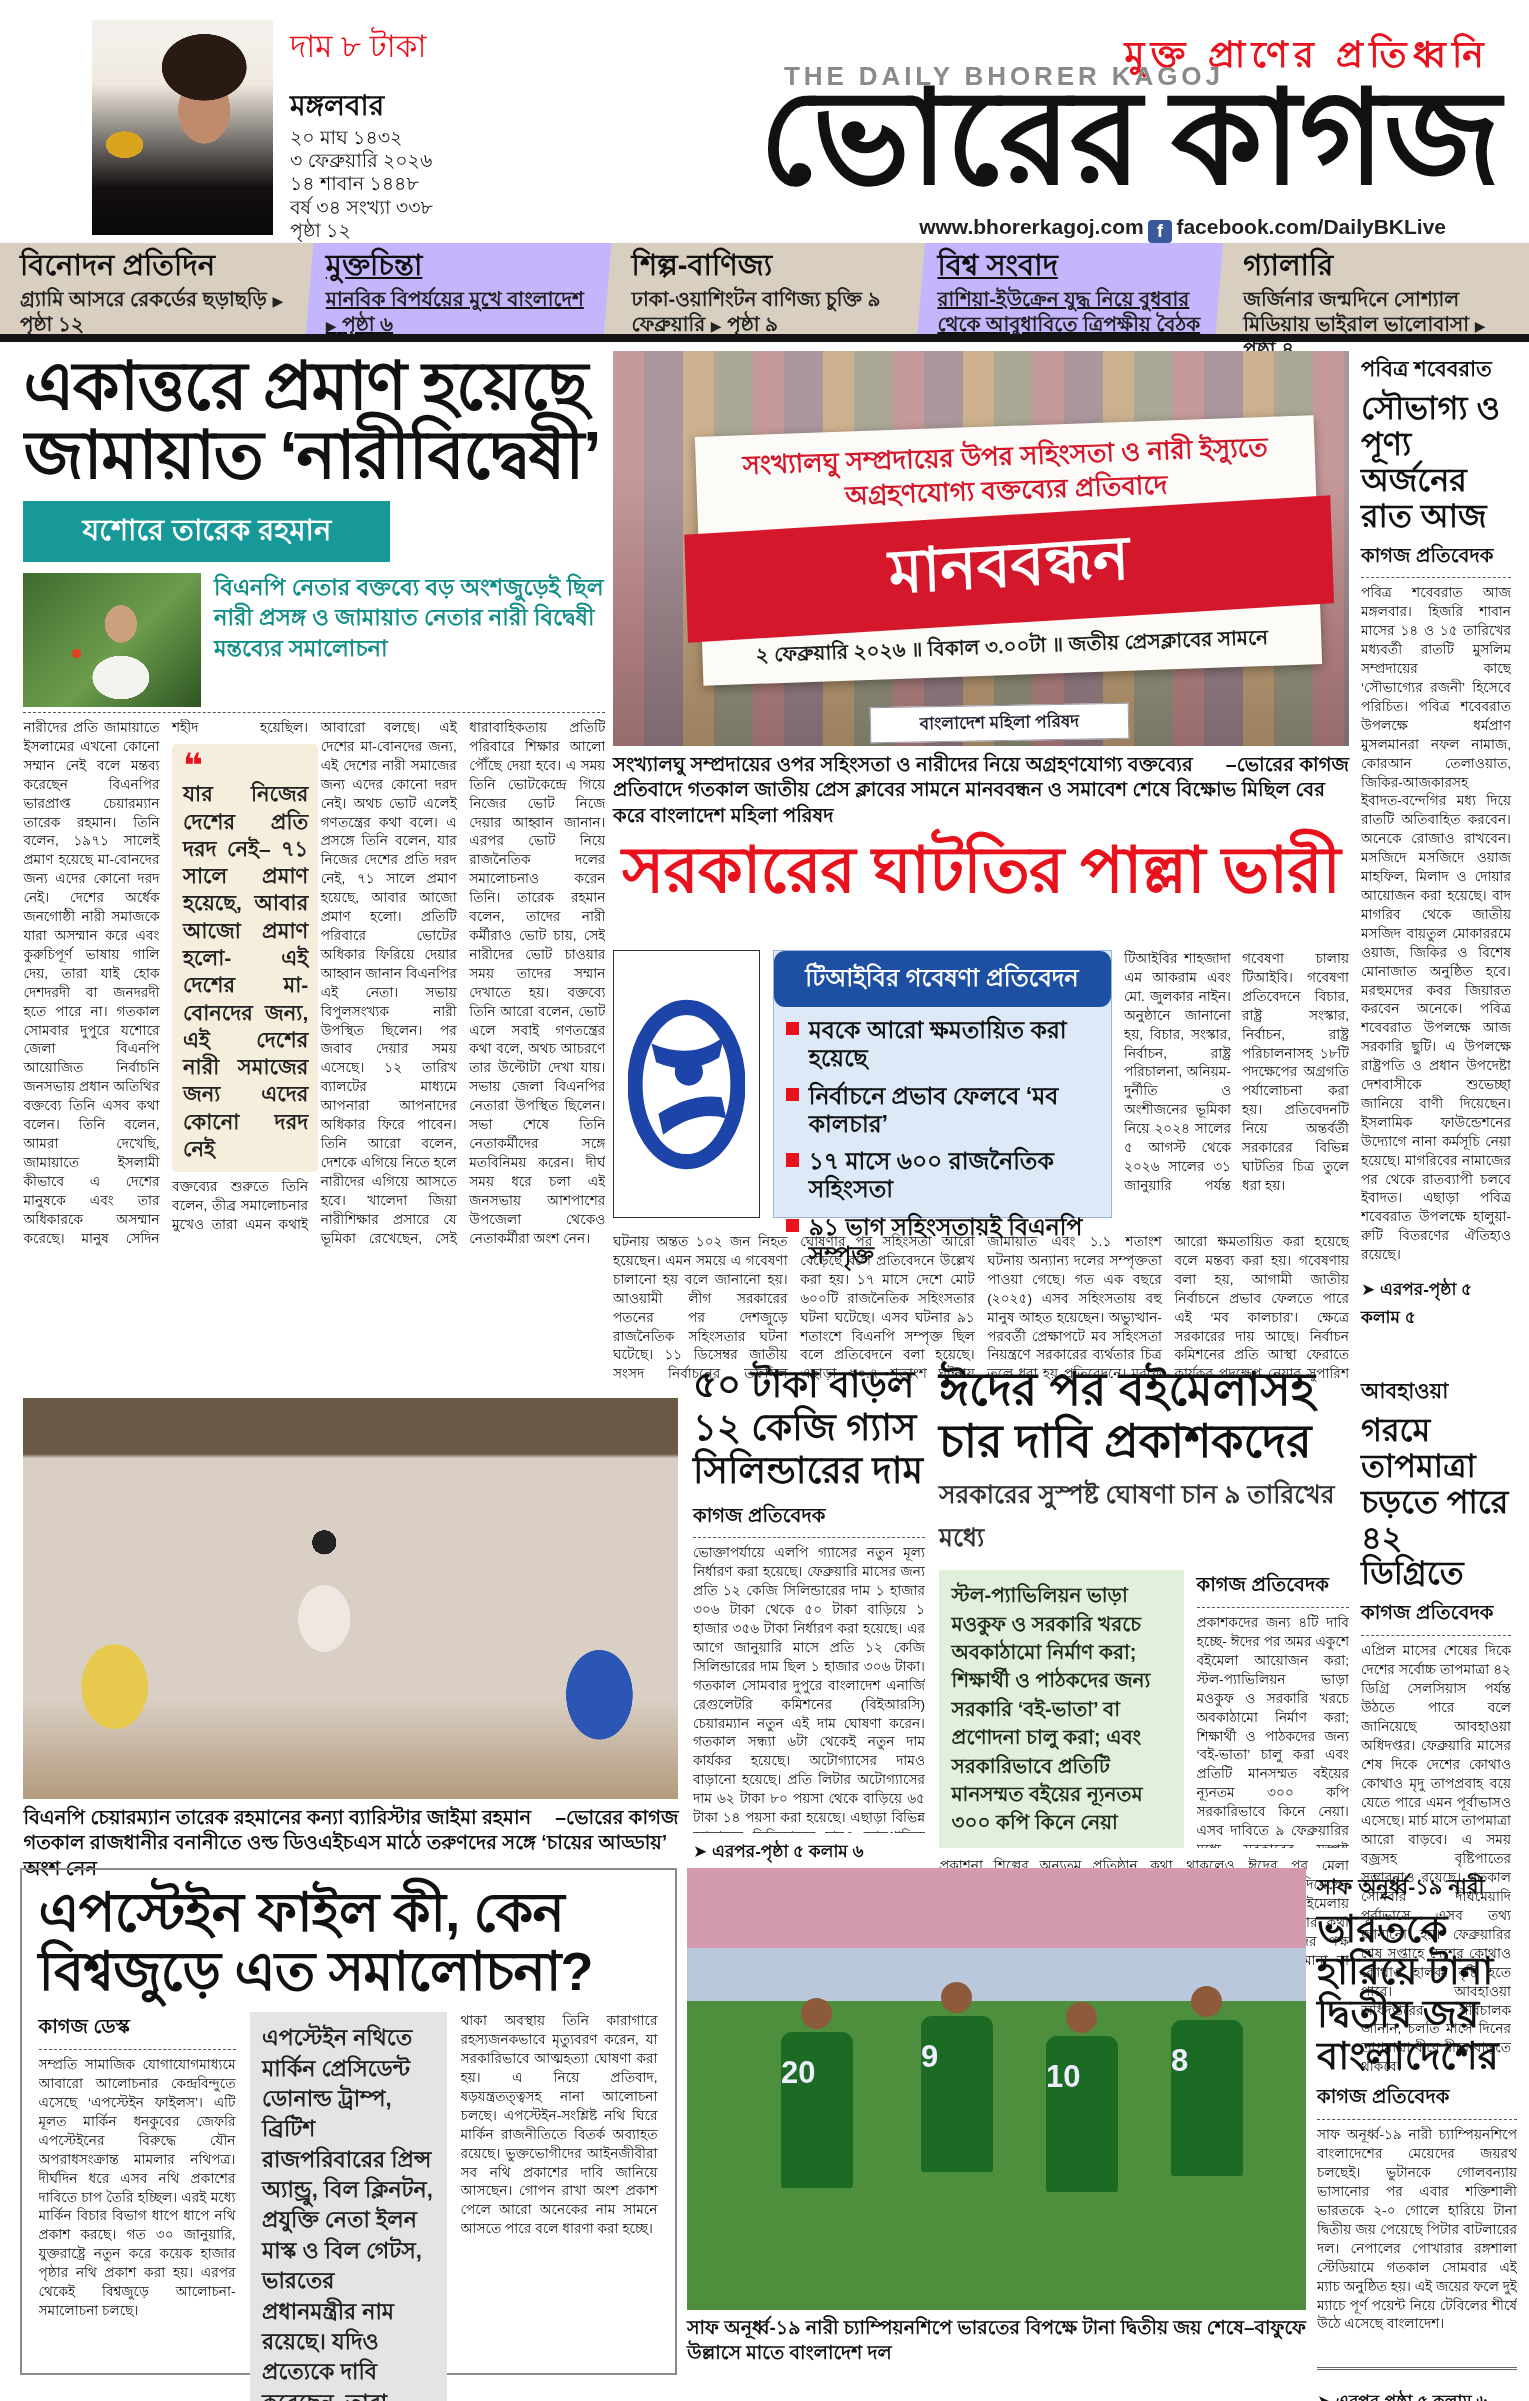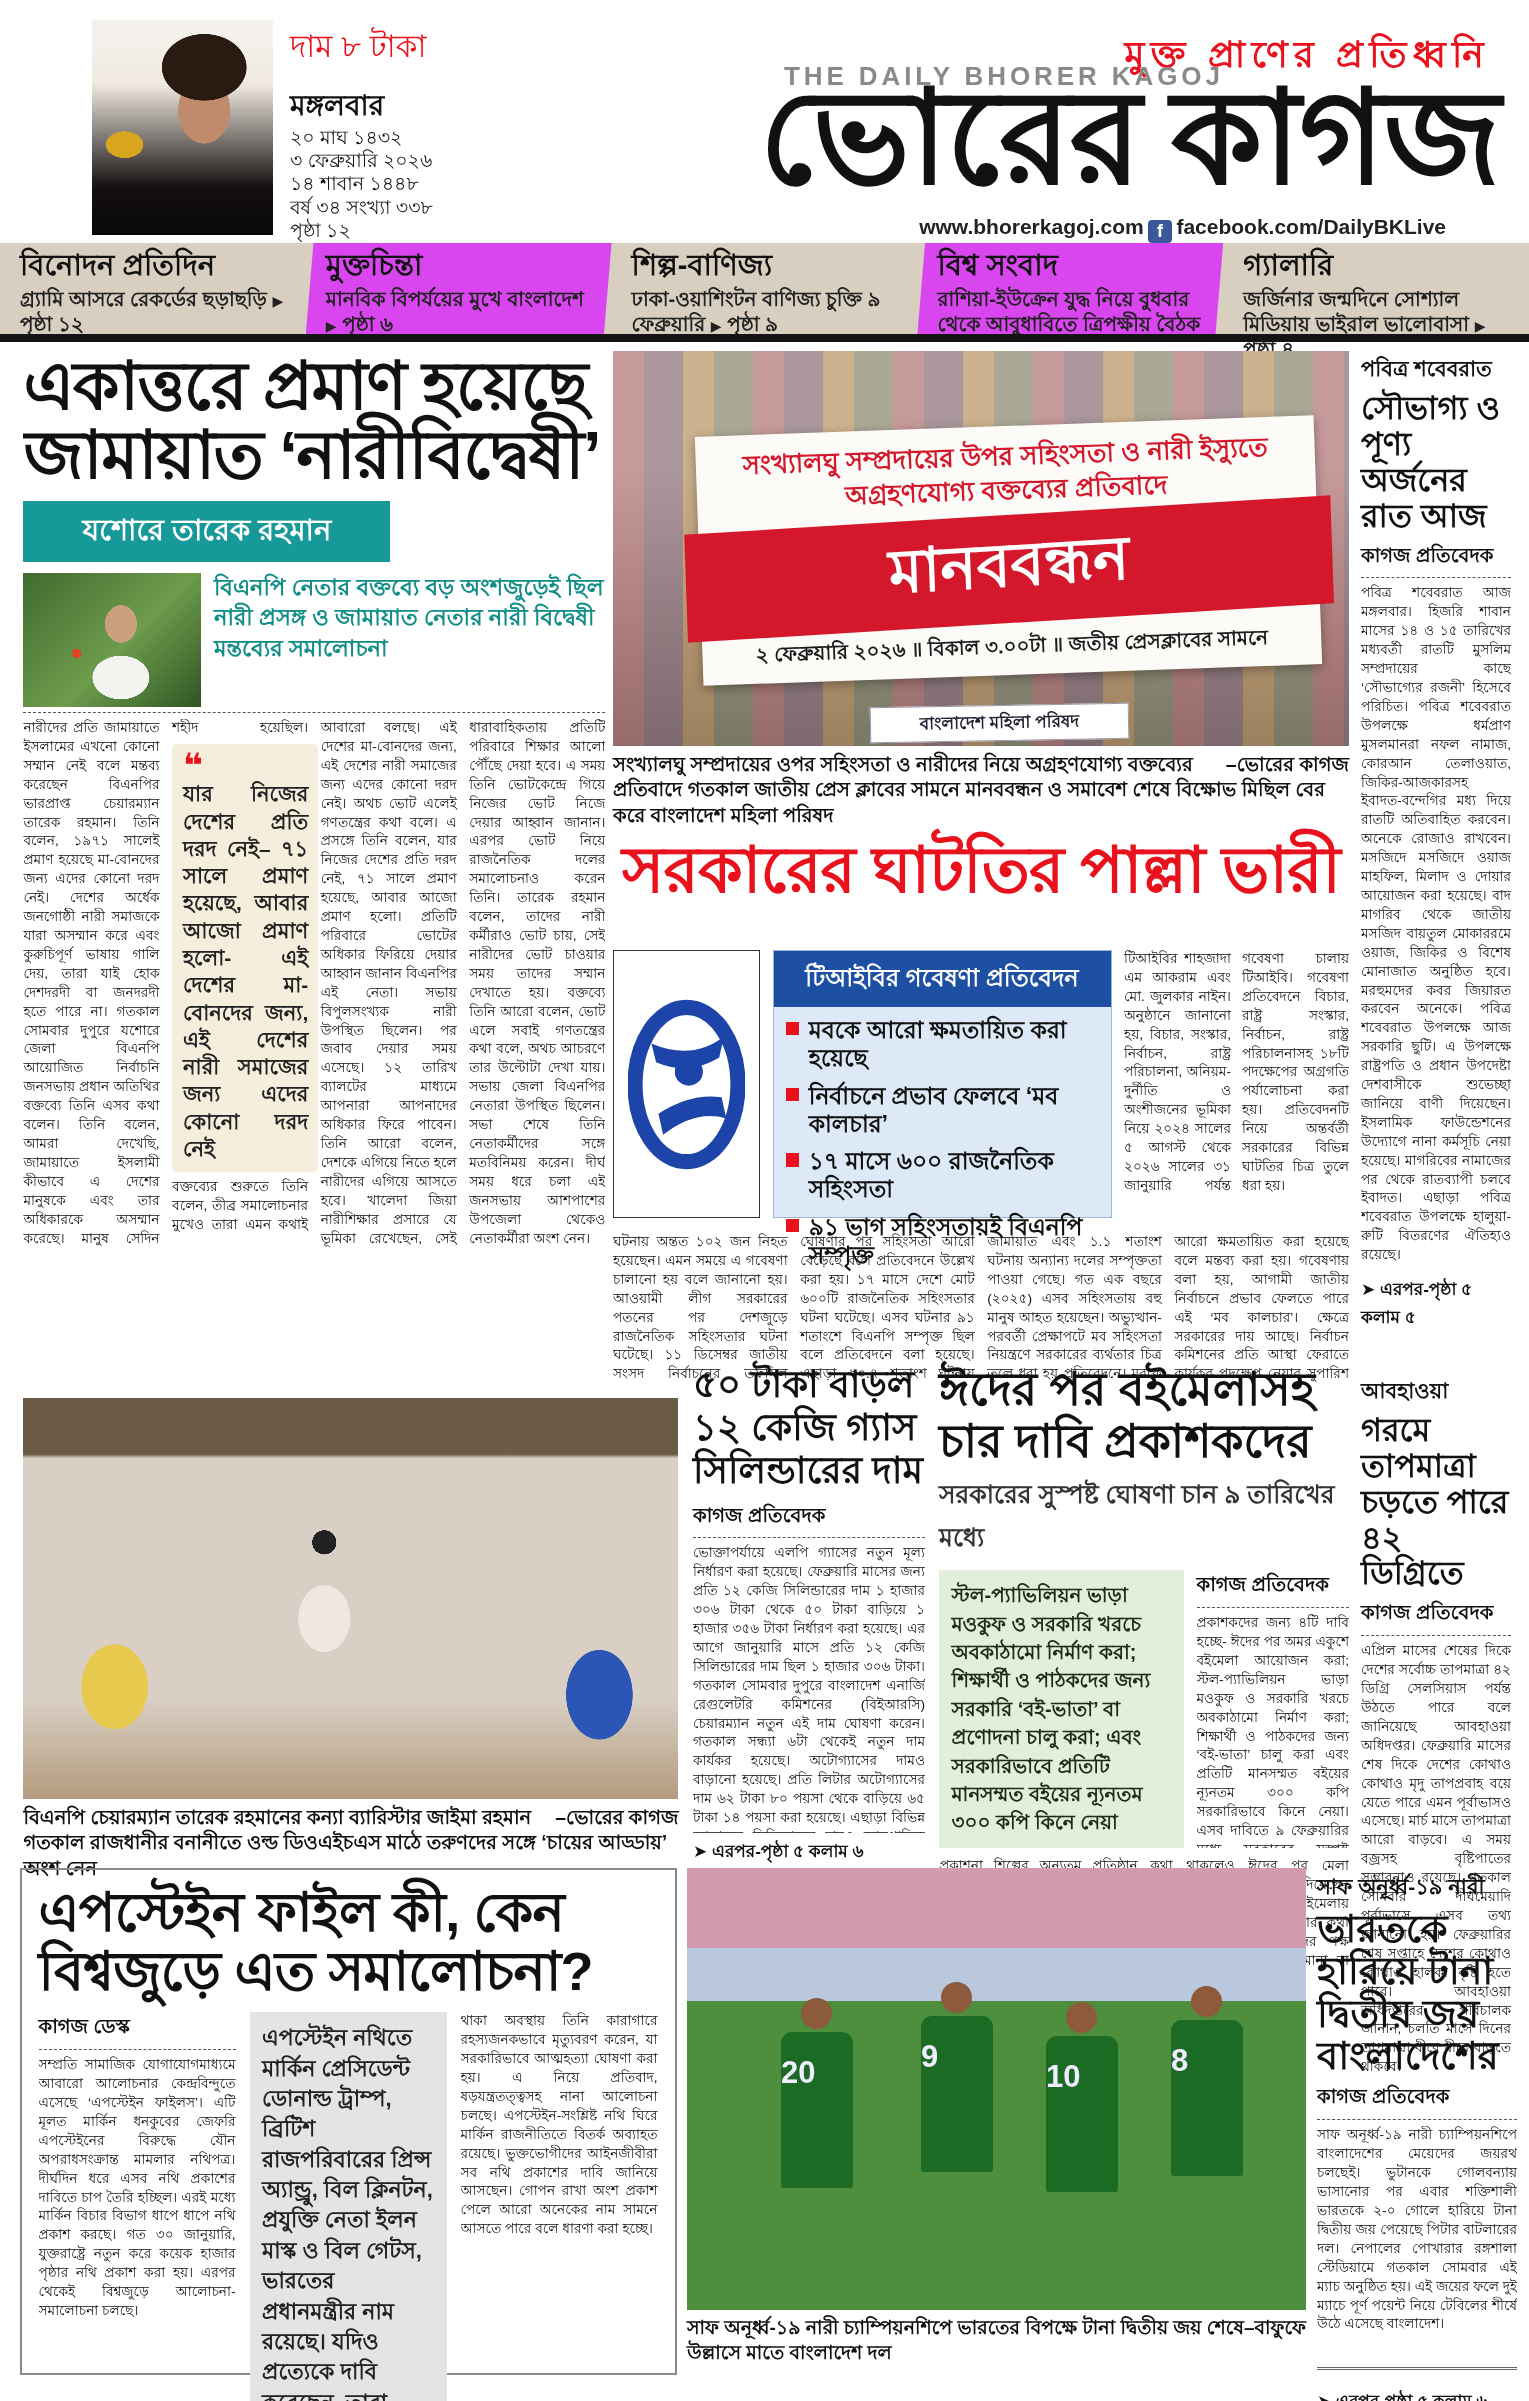--- a/index.html
+++ b/index.html
@@ -27,21 +27,21 @@
   .mast-eng{left:784px;top:61px;font-size:26px;font-weight:bold;color:#8a8a8a;letter-spacing:3.9px;}
   .mast-title{right:30px;top:72px;width:1038px;font-size:131px;line-height:1.02;font-weight:900;
     text-align:right;letter-spacing:-1.6px;font-family:"Liberation Serif","DejaVu Serif",serif;}
   .mast-contact{right:83px;top:215px;font-size:21px;font-weight:bold;color:#222;}
   .fb-ic{display:inline-block;width:23.4px;height:23.4px;background:#3b5998;color:#fff;border-radius:3.9px;
     text-align:center;line-height:23.4px;font-size:18px;font-weight:bold;margin:0 4.7px;vertical-align:-3.1px;}
 
   
   .nav{left:0;top:243px;width:1529px;height:91px;display:flex;background:#d9cfc0;}
   .nav-item{flex:1;padding:6.2px 20px 0 20px;}
-  .nav-item:nth-child(2n){background:#d946ef;clip-path:polygon(2.5% 0,100% 0,97.5% 100%,0 100%);}
+  .nav-item:nth-child(2n){background:#c4b5fd;clip-path:polygon(2.5% 0,100% 0,97.5% 100%,0 100%);text-decoration:underline;}
   .nav-sec{font-size:29px;font-weight:bold;line-height:1.15;}
   .nav-teaser{font-size:20px;line-height:1.25;margin-top:4.7px;font-weight:bold;color:#222;}
   .nav-arrow{font-size:14px;}
   .nav-bar{left:0;top:334px;width:1529px;height:7.8px;background:#141414;}
 
   
   .lead{left:23.4px;top:351px;width:582px;}
   .lead-h1{font-size:67px;line-height:1.03;font-weight:900;letter-spacing:-1.6px;height:142px;overflow:hidden;}
   .lead-tag{margin-top:7.8px;width:367px;background:#17999a;color:#fff;font-size:29px;font-weight:bold;
     text-align:center;padding:6.2px 0;}
@@ -69,21 +69,21 @@
   .banner-main{margin:7.8px -31px;background:#d5172b;color:#fff;font-size:61px;font-weight:900;
     padding:3.1px 0;transform:skewY(-1.5deg);}
   .banner-b{color:#1a1a1a;font-size:20px;font-weight:bold;margin-top:6.2px;}
   .banner-org{position:absolute;left:257px;bottom:4.7px;width:257px;background:#fff;border:0.8px solid #99a;
     font-size:17px;font-weight:bold;text-align:center;padding:3.1px 0;transform:rotate(-1deg);color:#223;}
   .rally-cap{left:613px;top:752px;width:736px;font-size:19.5px;font-weight:bold;line-height:1.3;}
   .tib-h1{left:613px;top:821px;width:736px;text-align:center;font-size:64px;font-weight:900;color:#e8111c;letter-spacing:-0.8px;}
   .tib-row{left:613px;top:950px;width:736px;display:flex;gap:12.5px;height:268px;}
   .tib-logo{width:145px;border:0.8px solid #333;display:flex;align-items:center;justify-content:center;flex:none;background:#fff;}
   .tib-box{width:337px;flex:none;background:#dde9f6;border:0.8px solid #9db6d8;}
-  .tib-box-h{background:#1d4fa2;color:#fff;text-align:center;font-size:24px;font-weight:bold;padding:7.8px 3.1px;}
+  .tib-box-h{background:#1d4fa2;color:#fff;text-align:center;font-size:24px;font-weight:bold;padding:7.8px 3.1px;border-radius:11px;}
   .tib-li{display:flex;gap:9.4px;align-items:flex-start;padding:9.4px 11px 0 12.5px;font-size:23.4px;font-weight:bold;line-height:1.2;}
   .tib-sq{width:13.3px;height:13.3px;background:#e8111c;flex:none;margin-top:6.2px;}
   .tib-side{flex:1;column-count:2;column-gap:11px;}
   .tib-body{left:613px;top:1233px;width:736px;height:156px;column-count:4;column-gap:12.5px;}
 
   
   .rail{left:1361px;top:353px;width:150px;}
   .kicker{font-size:21px;font-weight:bold;}
   .rail-h{font-size:32px;font-weight:900;line-height:1.12;margin:3.1px 0 6.2px 0;}
   .rail-body{height:687px;}

